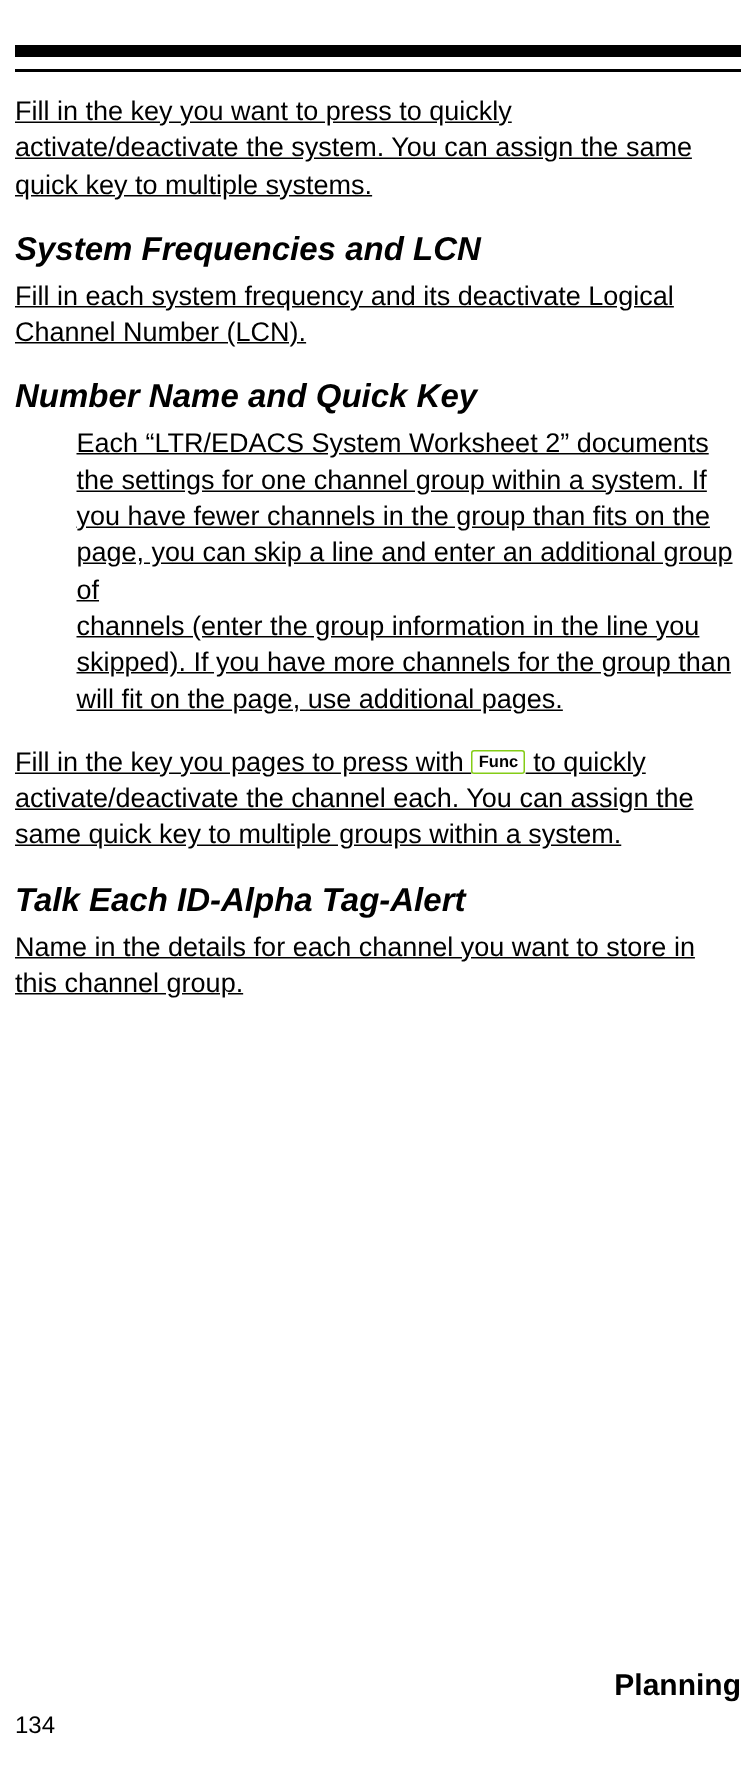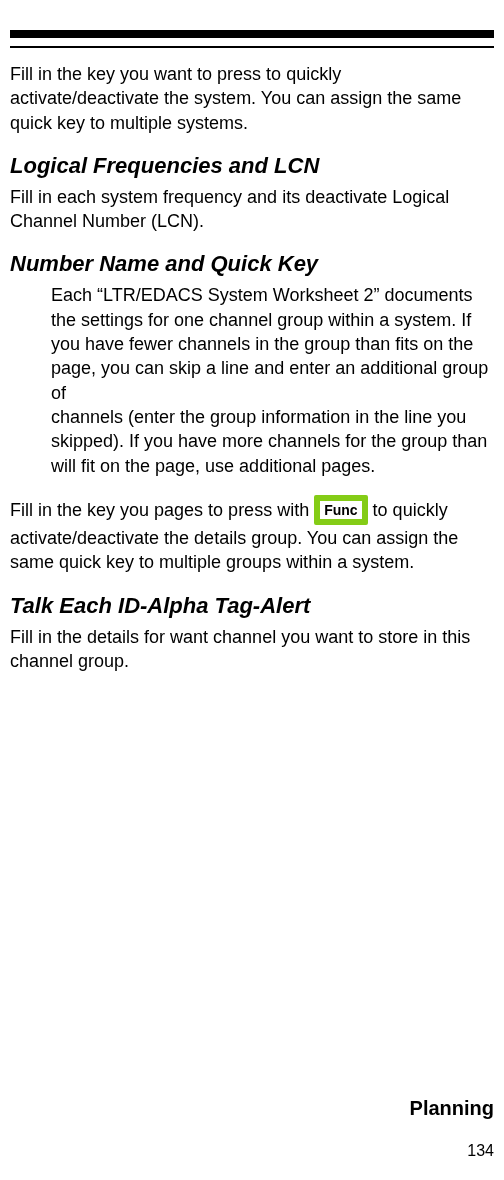--- a/index.html
+++ b/index.html
@@ -23,76 +23,76 @@
     }
     .top-bar-thin {
       height: 2px;
       background: #000;
       margin-bottom: 14px;
     }
     .body-text {
       font-size: 18px;
       line-height: 1.35;
       margin-bottom: 18px;
+      text-decoration: underline;
     }
     .section-heading {
       font-size: 22px;
       font-weight: bold;
       font-style: italic;
       margin-bottom: 6px;
       margin-top: 8px;
     }
     .func-key {
       display: inline-block;
-      border: 6px solid #84cc16;
+      border: 1px solid #84cc16;
       border-radius: 2px;
-      font-size: 14px;
+      font-size: 11px;
       font-weight: bold;
       padding: 0 4px;
       line-height: 1.3;
       vertical-align: middle;
       position: relative;
       top: -1px;
       text-align: center;
     }
     .footer {
       position: absolute;
       bottom: 20px;
       left: 10px;
       right: 10px;
     }
     .footer-title {
       text-align: right;
       font-weight: bold;
       font-size: 20px;
-      margin-bottom: 22px;
+      margin-bottom: 6px;
     }
     .page-number {
       font-size: 16px;
-      text-align: right;
     }
   </style>
 </head>
 <body>
 
 <div class="top-bar-thick"></div>
 <div class="top-bar-thin"></div>
 
 <p class="body-text">Fill in the key you want to press to quickly activate/deactivate the system. You can assign the same quick key to multiple systems.</p>
 
-<h2 class="section-heading">Logical Frequencies and LCN</h2>
+<h2 class="section-heading">System Frequencies and LCN</h2>
 <p class="body-text">Fill in each system frequency and its deactivate Logical Channel Number (LCN).</p>
 
 <h2 class="section-heading">Number Name and Quick Key</h2>
 <p class="body-text" style="white-space: pre-line; margin-left: 41px;">Each “LTR/EDACS System Worksheet 2” documents the settings for one channel group within a system. If you have fewer channels in the group than fits on the page, you can skip a line and enter an additional group of
 channels (enter the group information in the line you skipped). If you have more channels for the group than will fit on the page, use additional pages.</p>
 
 <p class="body-text">
-  <span>Fill in the key you pages to press with </span><span class="func-key">Func</span><span> to quickly activate/deactivate the details group. You can assign the same quick key to multiple groups within a system.</span>
+  <span>Fill in the key you pages to press with </span><span class="func-key">Func</span><span> to quickly activate/deactivate the channel each. You can assign the same quick key to multiple groups within a system.</span>
 </p>
 
 <h2 class="section-heading">Talk Each ID-Alpha Tag-Alert</h2>
-<p class="body-text">Fill in the details for want channel you want to store in this channel group.</p>
+<p class="body-text">Name in the details for each channel you want to store in this channel group.</p>
 
 <div class="footer">
   <div class="footer-title">Planning</div>
   <div class="page-number">134</div>
 </div>
 
 </body></html>

